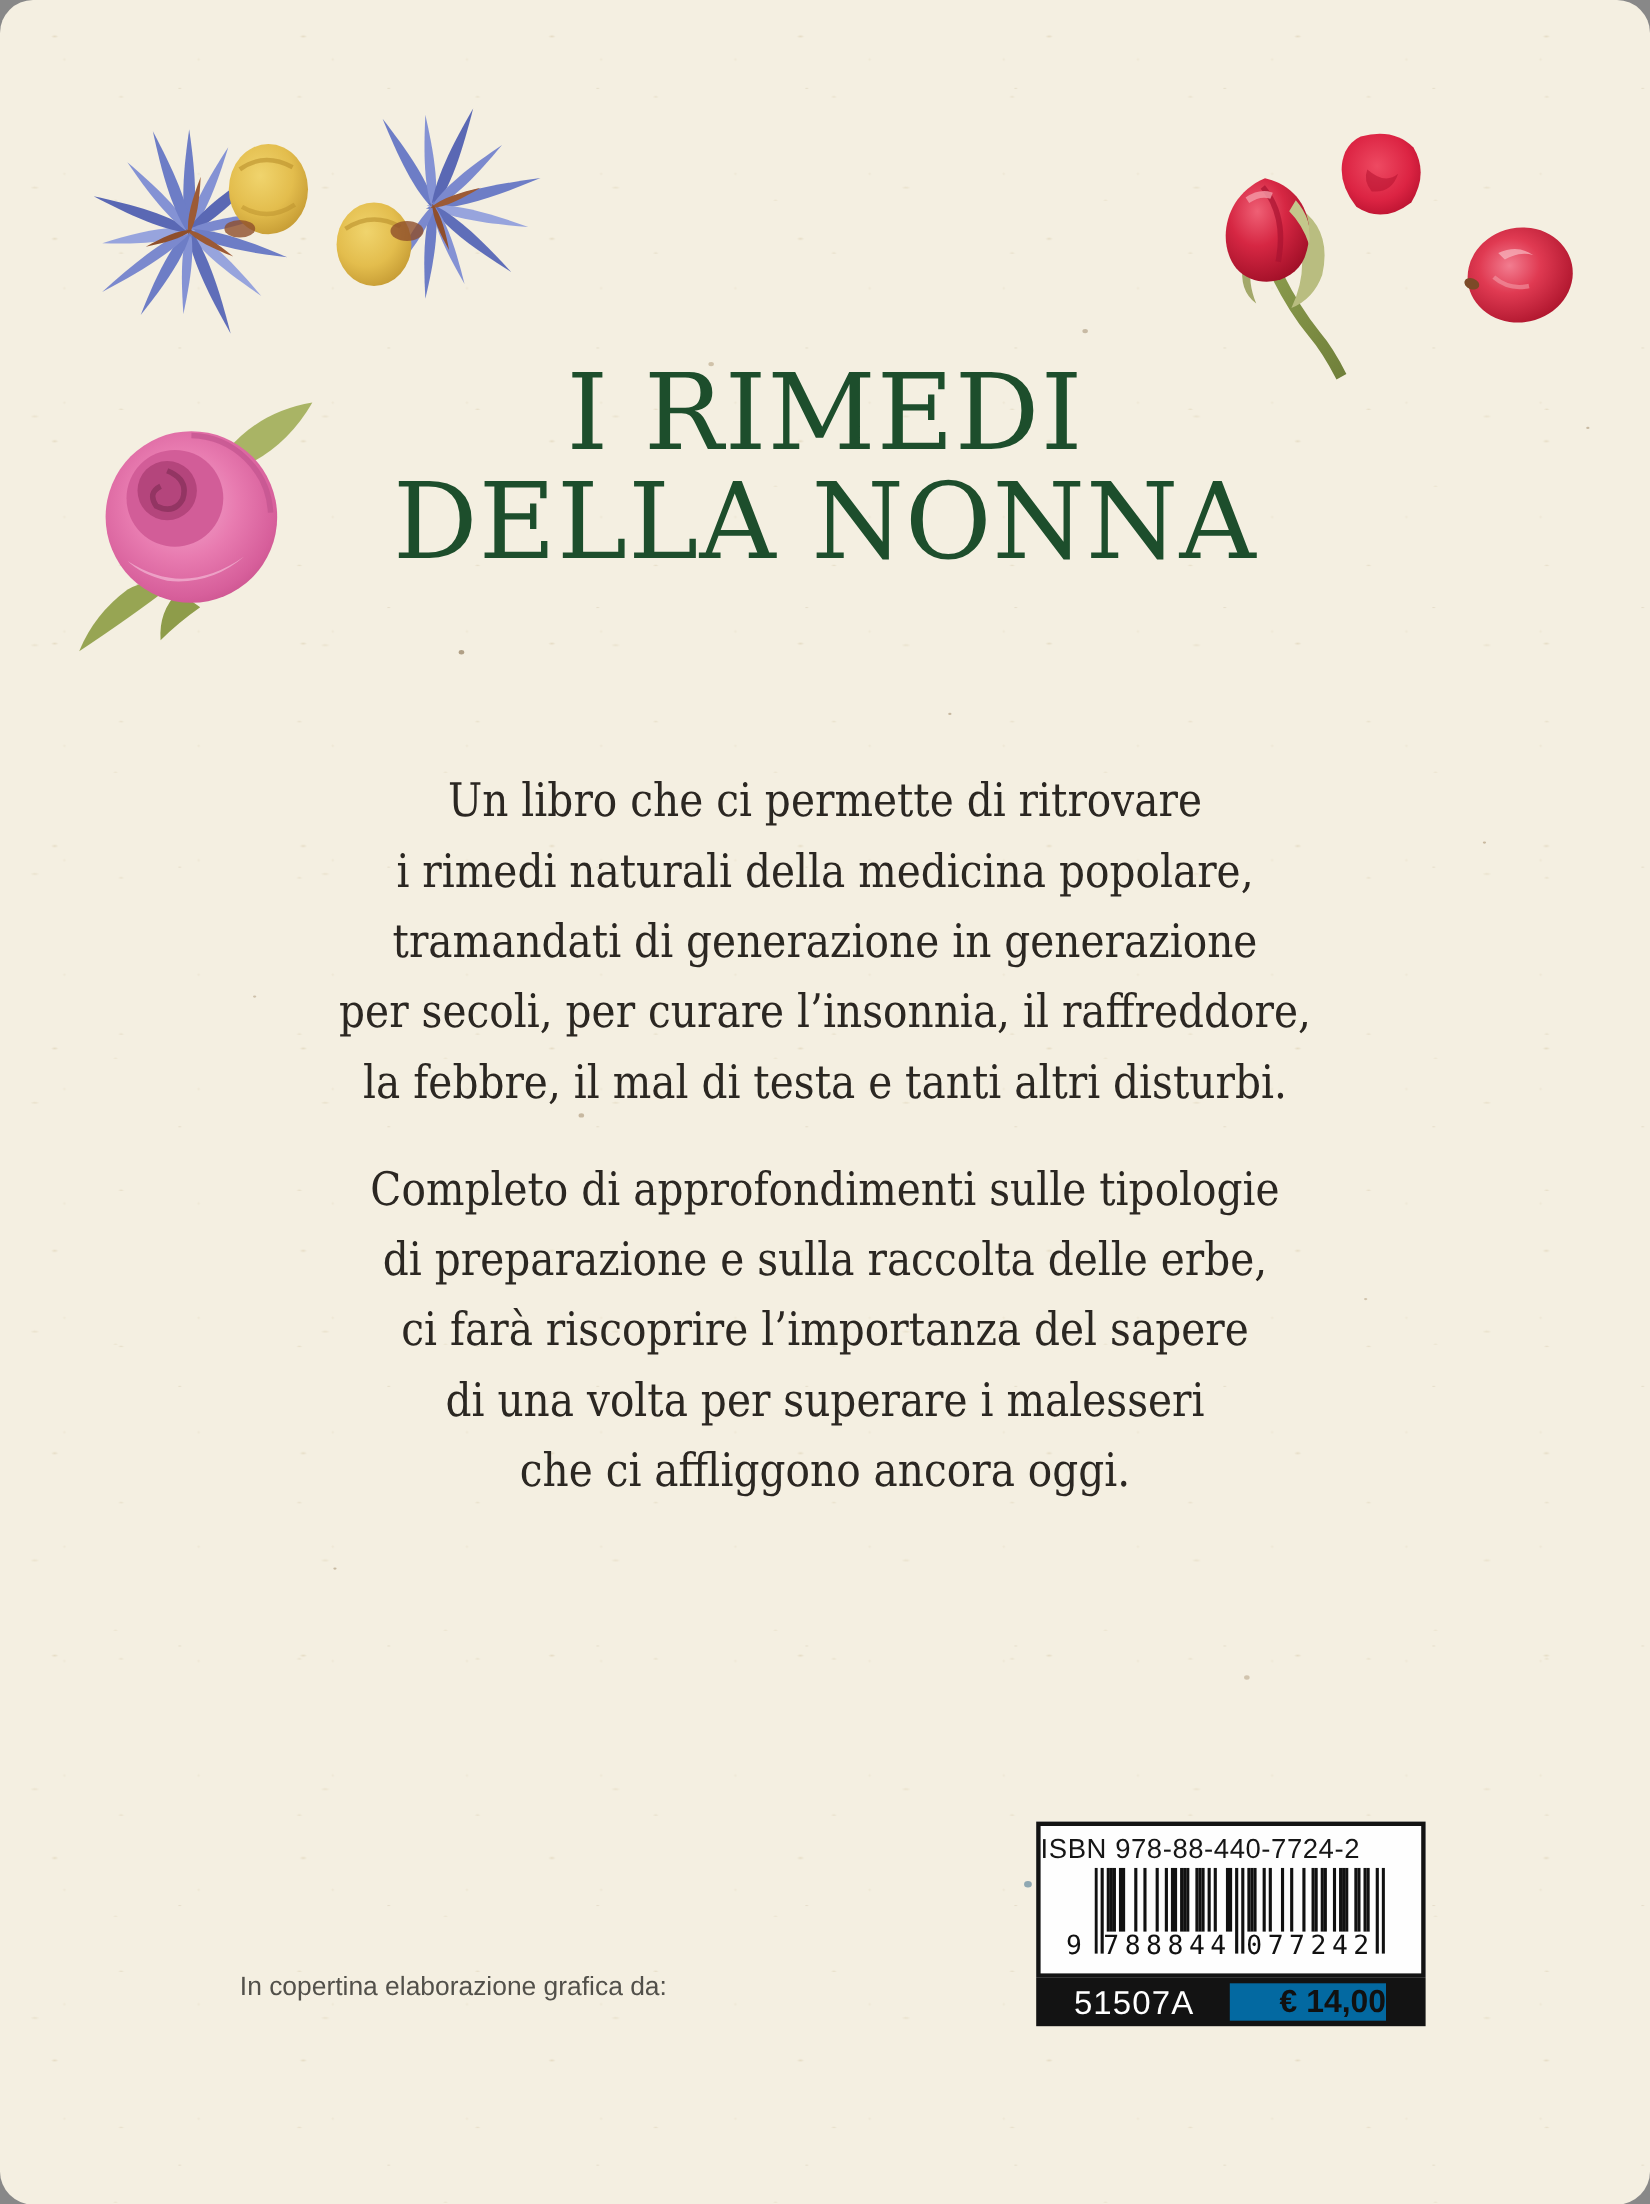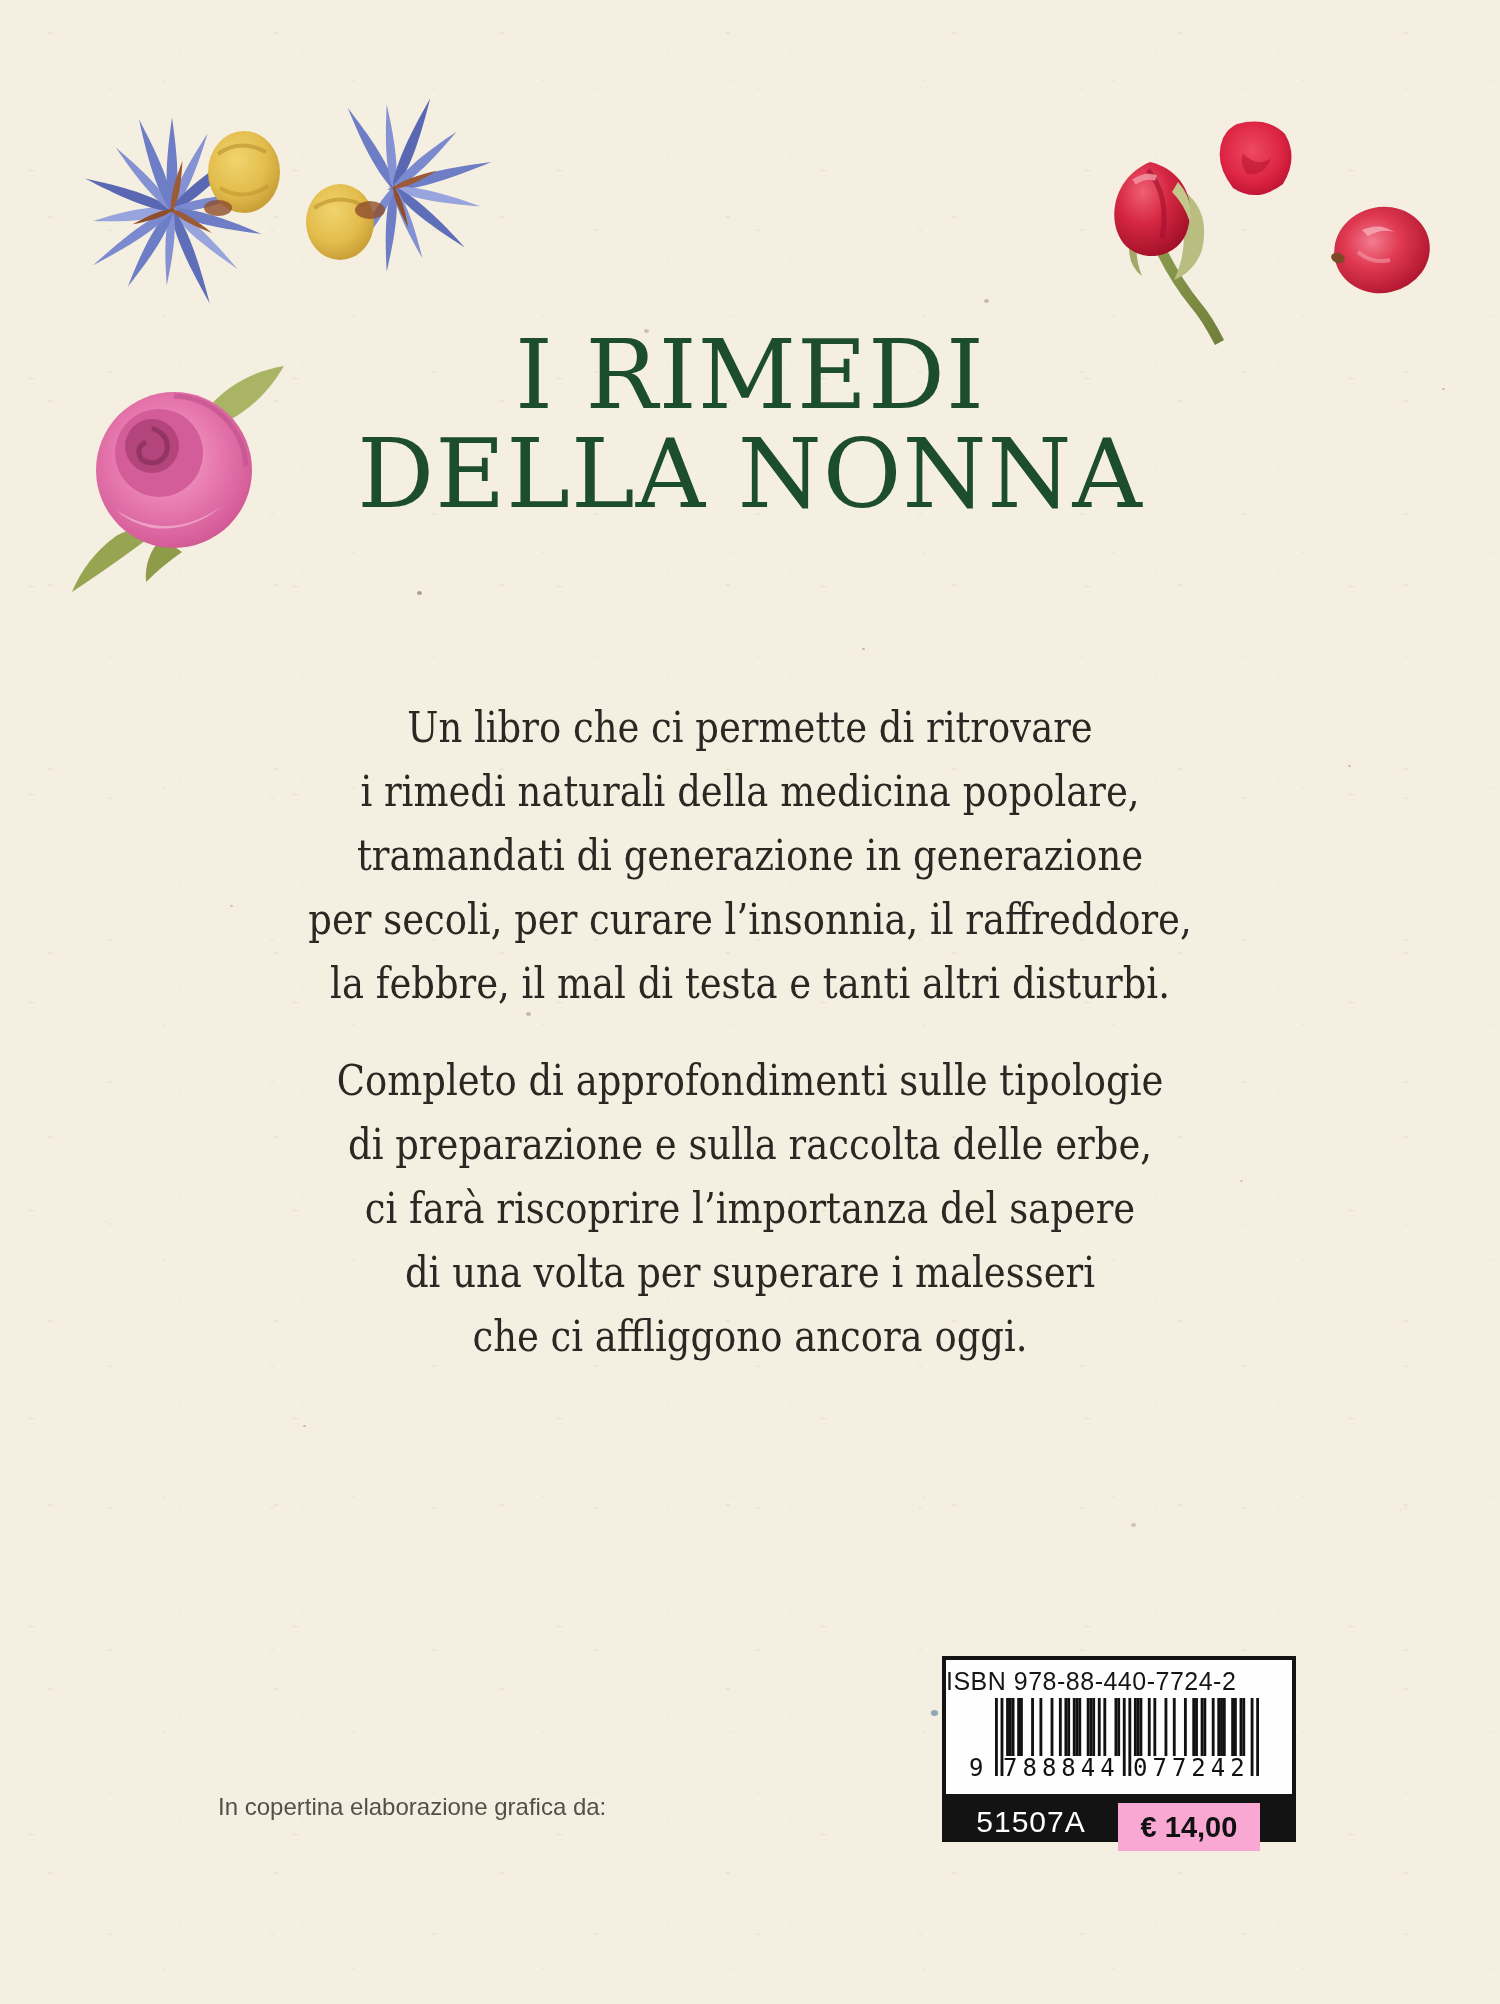--- a/index.html
+++ b/index.html
@@ -10,20 +10,21 @@
     background-color:#f4efe1;
     background-image:
       radial-gradient(ellipse 5px 2px at 22% 18%, rgba(190,170,122,.30), transparent 70%),
       radial-gradient(ellipse 4px 1.4px at 68% 62%, rgba(184,164,116,.26), transparent 70%),
       radial-gradient(ellipse 6px 2px at 12% 82%, rgba(202,184,142,.28), transparent 70%),
       radial-gradient(ellipse 3px 1.2px at 86% 34%, rgba(172,152,106,.24), transparent 70%),
       radial-gradient(ellipse 2.5px 2.5px at 48% 52%, rgba(214,199,164,.22), transparent 70%),
       radial-gradient(ellipse 4px 1.2px at 35% 70%, rgba(196,178,134,.22), transparent 70%);
     background-size:226px 184px,162px 142px,264px 208px,190px 236px,122px 104px,300px 260px;
     font-family:"DejaVu Serif",serif;
+    border-radius:30px;
   }
   .specks{
     position:absolute;left:0;top:0;width:3px;height:2px;border-radius:50%;
     box-shadow:
       418px 592px 0 1px rgba(110,82,44,.50),
       862px 648px 0 0 rgba(130,100,60,.40),
       985px 300px 0 1px rgba(118,90,52,.35),
       1348px 765px 0 0 rgba(140,110,70,.42),
       527px 1013px 0 1px rgba(125,95,55,.38),
       303px 1425px 0 0 rgba(130,100,60,.38),
@@ -79,22 +80,22 @@
   .bc-group{width:108px;text-align:center;letter-spacing:5px;}
   .bc-group--left{left:8px;}
   .bc-group--right{left:138px;}
   .isbn-strip{position:relative;background:#131313;height:44px;}
   .code{
     position:absolute;left:0;top:7px;width:178px;text-align:center;
     color:#fff;font-family:"Liberation Sans",sans-serif;
     font-weight:normal;font-size:30px;letter-spacing:1px;
   }
   .price-box{
-    position:absolute;left:176px;top:5px;width:142px;height:48px;
-    background:#f9a8d4;display:flex;align-items:center;justify-content:center;
+    position:absolute;left:176px;top:5px;width:142px;height:34px;
+    background:#0369a1;display:flex;align-items:center;justify-content:flex-end;
   }
   .price{
     font-family:"Liberation Sans",sans-serif;
     font-weight:bold;font-size:29px;color:#111;
   }
   .deco{position:absolute;}
   .deco--cornflowers{left:22px;top:60px;}
   .deco--pinkrose{left:58px;top:352px;}
   .deco--rosebud{left:1090px;top:148px;}
   .deco--petal{left:1213px;top:118px;}

